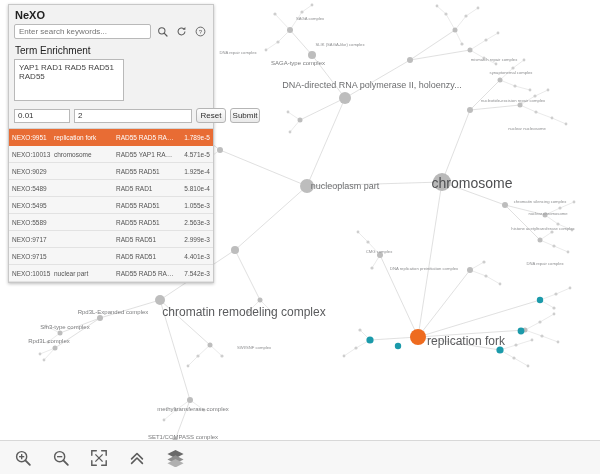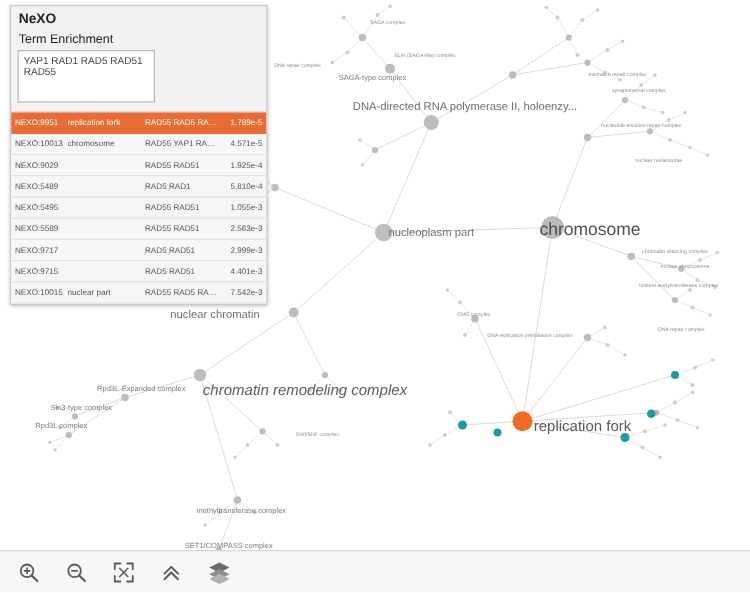--- a/index.html
+++ b/index.html
@@ -423,38 +423,65 @@
         <div class="node-label huge" style="left: 472px; top: 183px;">chromosome</div>
         <div class="node-label tiny" style="left: 540px; top: 201px;">chromatin silencing complex</div>
         <div class="node-label tiny" style="left: 548px; top: 213px;">nuclear chromosome</div>
         <div class="node-label tiny" style="left: 543px; top: 228px;">histone acetyltransferase complex</div>
         <div class="node-label tiny" style="left: 150px; top: 205px;">H4/H2A histone acetyltransferase complex</div>
         <div class="node-label med" style="left: 172px; top: 251px;">nuclear chromatin</div>
         <div class="node-label tiny" style="left: 379px; top: 251px;">CMG complex</div>
         <div class="node-label tiny" style="left: 424px; top: 268px;">DNA replication preinitiation complex</div>
         <div class="node-label tiny" style="left: 545px; top: 263px;">DNA repair complex</div>
         <div class="node-label small" style="left: 113px; top: 312px;">Rpd3L-Expanded complex</div>
-        <div class="node-label big" style="left: 244px; top: 312px; font-style: italic;">chromatin remodeling complex</div>
+        <div class="node-label big" style="left: 244px; top: 312px;">chromatin remodeling complex</div>
         <div class="node-label big" style="left: 466px; top: 341px;">replication fork</div>
         <div class="node-label small" style="left: 65px; top: 327px;">Sin3-type complex</div>
         <div class="node-label small" style="left: 49px; top: 341px;">Rpd3L complex</div>
         <div class="node-label tiny" style="left: 254px; top: 347px;">SWI/SNF complex</div>
         <div class="node-label small" style="left: 193px; top: 409px;">methyltransferase complex</div>
         <div class="node-label small" style="left: 183px; top: 437px;">SET1/COMPASS complex</div>
       </div>
   </div>
 
   <div id="panel">
     <div id="panel-title">NeXO</div>
 
+    <div class="search-row">
+      <input class="search-input" type="text" placeholder="Enter search keywords..." style="">
+      <div class="icon-btn">
+        <svg width="11" height="11" viewBox="0 0 16 16">
+          <circle cx="7" cy="7" r="4.6" fill="none" stroke="#5a5a5a" stroke-width="1.5"></circle>
+          <line x1="10.4" y1="10.4" x2="14.5" y2="14.5" stroke="#5a5a5a" stroke-width="1.8" stroke-linecap="round"></line>
+        </svg>
+      </div>
+      <div class="icon-btn">
+        <svg width="11" height="11" viewBox="0 0 16 16">
+          <path d="M13 8a5 5 0 1 1-1.6-3.7" fill="none" stroke="#5a5a5a" stroke-width="1.5"></path>
+          <polygon points="13.6,1.5 13.6,5.6 9.6,5.6" fill="#5a5a5a"></polygon>
+        </svg>
+      </div>
+      <div class="icon-btn">
+        <svg width="11" height="11" viewBox="0 0 16 16">
+          <circle cx="8" cy="8" r="6.4" fill="none" stroke="#5a5a5a" stroke-width="1.3"></circle>
+          <text x="8" y="11.4" font-size="8.6" text-anchor="middle" fill="#5a5a5a" font-family="Liberation Sans, sans-serif">?</text>
+        </svg>
+      </div>
+    </div>
 
 
     <div class="section-title">Term Enrichment</div>
     <textarea class="term-box" style="">YAP1 RAD1 RAD5 RAD51 RAD55</textarea>
 
+    <div class="form-row">
+      <input class="sm-input a" type="text" value="0.01" style="">
+      <input class="sm-input b" type="text" value="2" style="">
+      <div class="btn">Reset</div>
+      <div class="btn">Submit</div>
+    </div>
 
     <div id="results">
         <div class="res-row sel">
           <div class="c-id">NEXO:9951</div>
           <div class="c-name">replication fork</div>
           <div class="c-genes">RAD55 RAD5 RAD51 RAD1</div>
           <div class="c-p">1.789e-5</div>
         </div>
         <div class="res-row">
           <div class="c-id">NEXO:10013</div>

